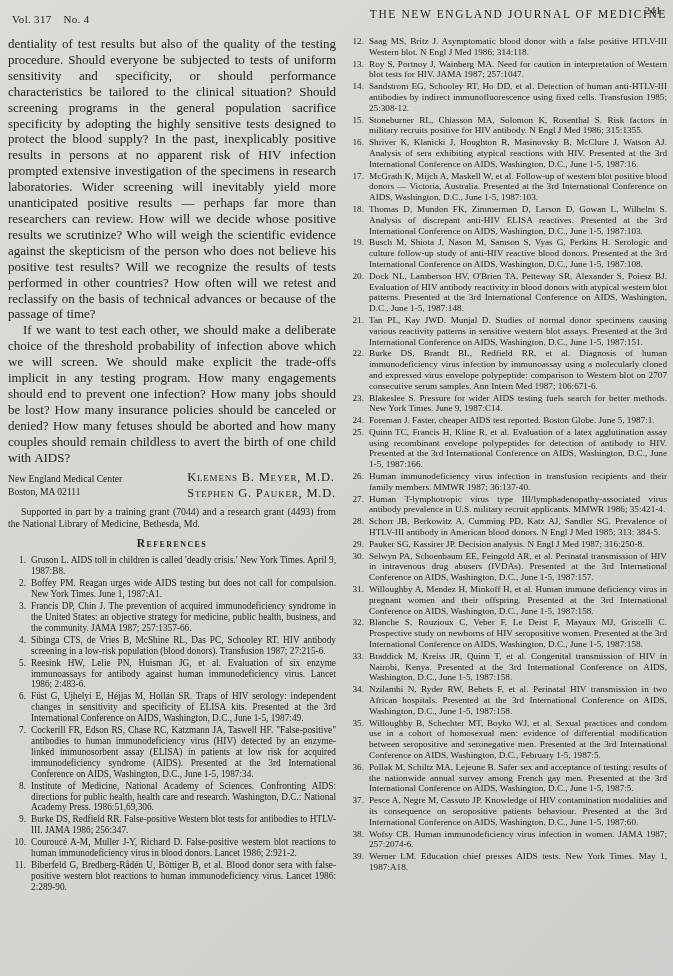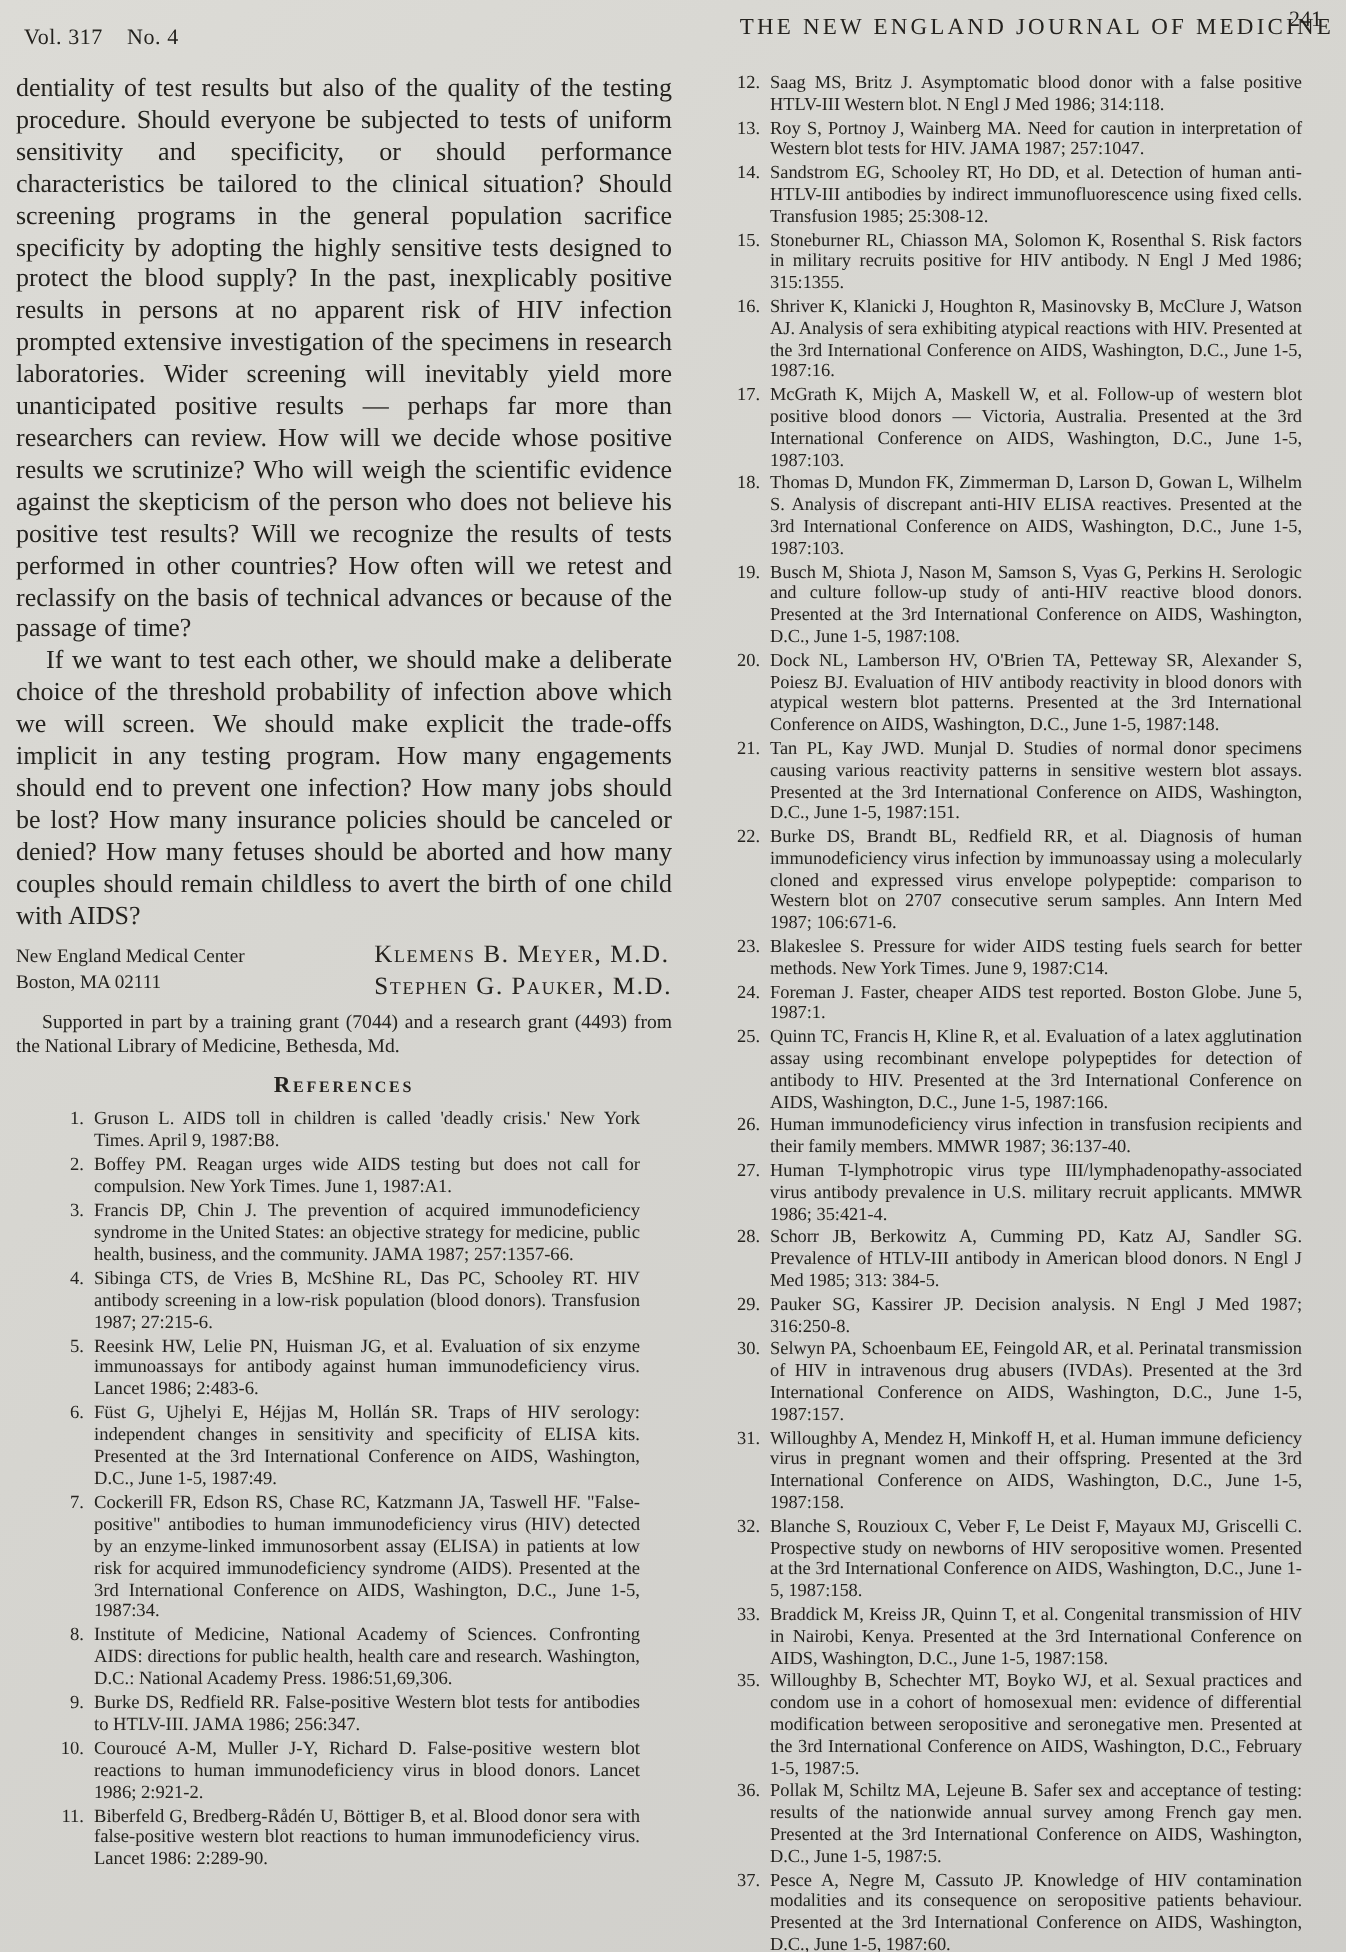--- a/index.html
+++ b/index.html
@@ -37,21 +37,21 @@
     letter-spacing: 0.8px; }
 
   
   .support { font-size: 9.8px; line-height: 12px; text-align: justify; text-indent: 13px;
     margin: 5px 0 4px; }
 
   
   .refs-heading { font-size: 11.5px; font-weight: bold; font-variant: small-caps;
     letter-spacing: 1.4px; text-align: center; margin: 7px 0 6px; }
   ol.refs { list-style: none; margin: 0; padding: 0; }
-  .ref { display: flex; font-size: 9.3px; line-height: 10.9px; margin: 0 16px 1px; }
+  .ref { display: flex; font-size: 9.3px; line-height: 10.9px; margin: 0 0 1px; }
   .ref-num { width: 18px; flex: none; text-align: right; margin-right: 5px; }
   .ref-text { flex: 1; text-align: justify; }
   .col-right .ref { font-size: 9.2px; line-height: 10.8px; }
 </style>
 </head>
 <body>
 
 <div class="page">
 
   <header class="page-header">
@@ -248,20 +248,24 @@
           <li class="ref">
             <span class="ref-num">32.</span>
             <span class="ref-text">Blanche S, Rouzioux C, Veber F, Le Deist F, Mayaux MJ, Griscelli C. Prospective study on newborns of HIV seropositive women. Presented at the 3rd International Conference on AIDS, Washington, D.C., June 1-5, 1987:158.</span>
           </li>
 
           <li class="ref">
             <span class="ref-num">33.</span>
             <span class="ref-text">Braddick M, Kreiss JR, Quinn T, et al. Congenital transmission of HIV in Nairobi, Kenya. Presented at the 3rd International Conference on AIDS, Washington, D.C., June 1-5, 1987:158.</span>
           </li>
 
+          <li class="ref">
+            <span class="ref-num">34.</span>
+            <span class="ref-text">Nzilambi N, Ryder RW, Behets F, et al. Perinatal HIV transmission in two African hospitals. Presented at the 3rd International Conference on AIDS, Washington, D.C., June 1-5, 1987:158.</span>
+          </li>
 
           <li class="ref">
             <span class="ref-num">35.</span>
             <span class="ref-text">Willoughby B, Schechter MT, Boyko WJ, et al. Sexual practices and condom use in a cohort of homosexual men: evidence of differential modification between seropositive and seronegative men. Presented at the 3rd International Conference on AIDS, Washington, D.C., February 1-5, 1987:5.</span>
           </li>
 
           <li class="ref">
             <span class="ref-num">36.</span>
             <span class="ref-text">Pollak M, Schiltz MA, Lejeune B. Safer sex and acceptance of testing: results of the nationwide annual survey among French gay men. Presented at the 3rd International Conference on AIDS, Washington, D.C., June 1-5, 1987:5.</span>
           </li>

